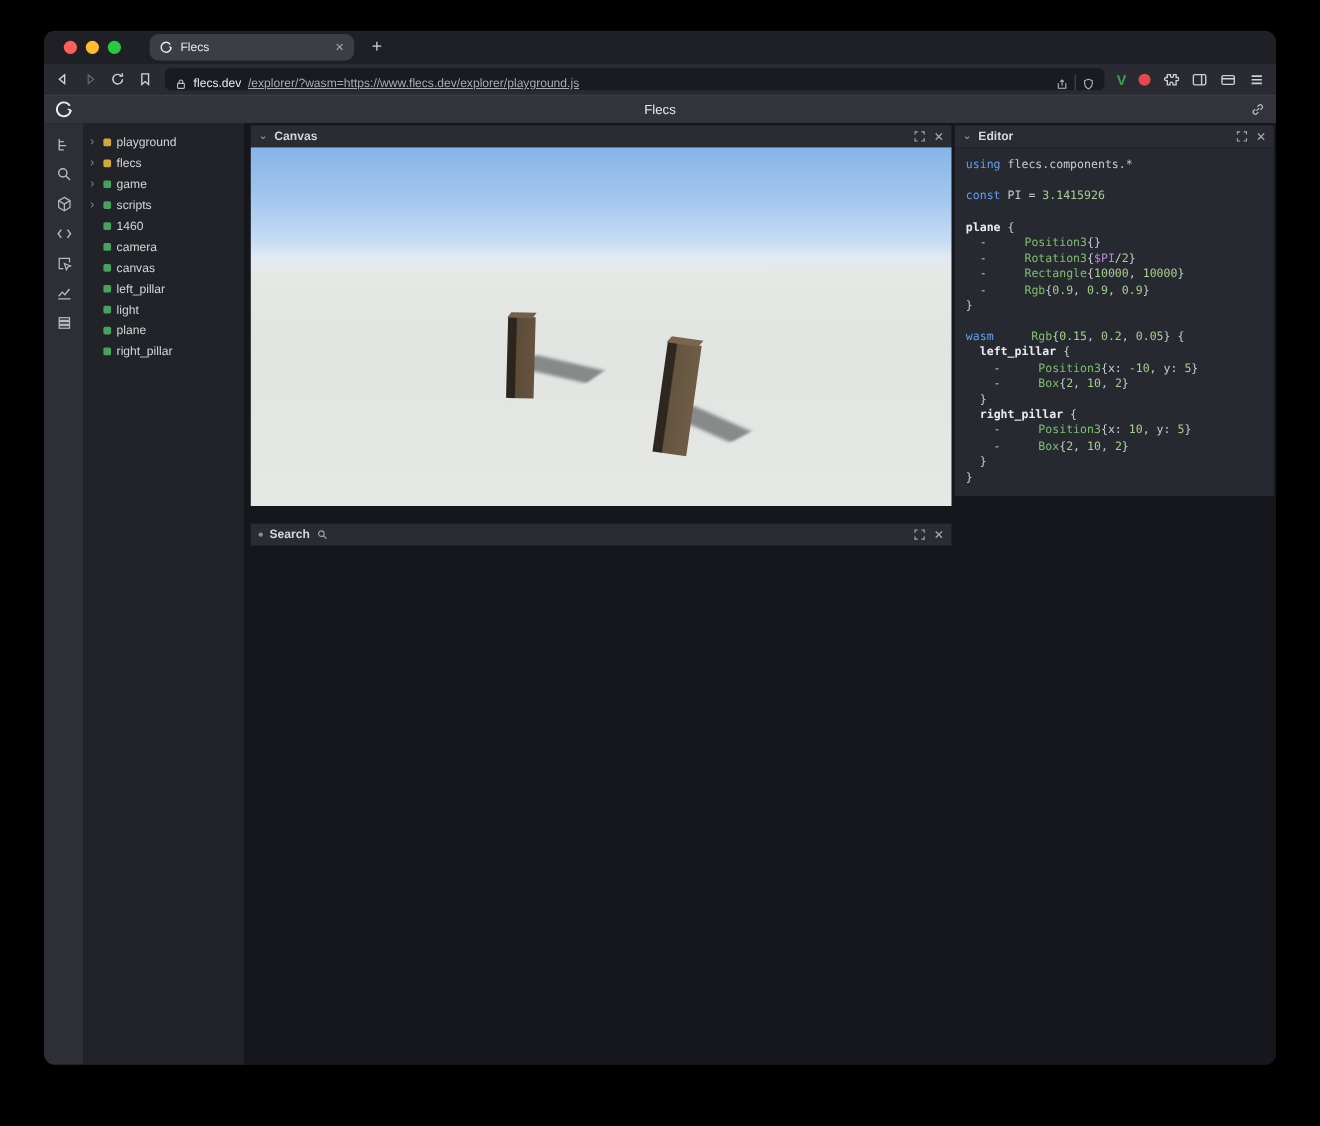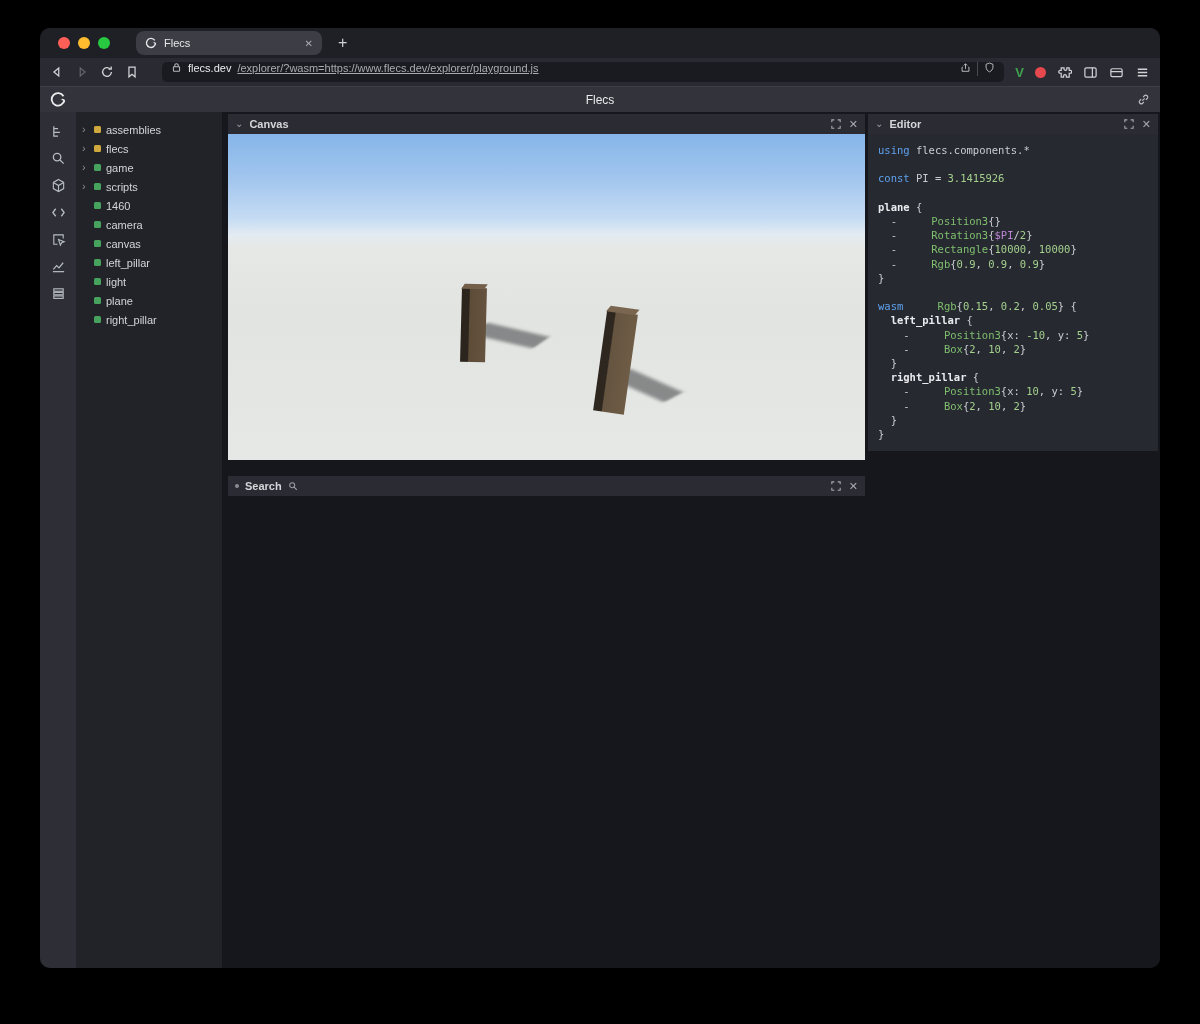--- a/index.html
+++ b/index.html
@@ -20,21 +20,21 @@
   .tab .fav svg{width:12px;height:12px;display:block;color:#e7e8ea;}
   .tab .ttl{flex:1;}
   .tab .x{color:#a9abb1;font-size:10px;cursor:pointer;}
   .newtab{color:#cfd1d5;font-size:16px;margin-left:16px;cursor:pointer;line-height:1;}
 
   .addressbar{height:28px;background:#2a2b32;display:flex;align-items:center;
               padding:0 10px;gap:11px;}
   .navic svg{width:14px;height:14px;display:block;color:#d3d5d9;}
   .navic.disabled svg{color:#63656b;}
   .urlbox{flex:1;height:20px;background:#1a1b20;border-radius:5px;display:flex;
-          align-items:flex-start;gap:6px;padding:0 9px;font-size:11px;color:#a9abb0;min-width:0;margin-left:12px;}
+          align-items:flex-end;gap:6px;padding:0 9px;font-size:11px;color:#a9abb0;min-width:0;}
   .urlbox svg{width:11px;height:11px;color:#b9bbc0;flex:none;}
   .urlbox .host{color:#e9eaec;}
   .urlbox .rest{white-space:nowrap;overflow:hidden;text-overflow:ellipsis;text-decoration:underline;}
   .urlbox .spacer{flex:1;}
   .vdiv{width:1px;height:14px;background:#4a4b52;}
   .ext-v{color:var(--brave-v);font-weight:800;font-size:13px;}
   .ext-red{width:11px;height:11px;border-radius:50%;background:var(--ext-red);}
   .rightic svg{width:15px;height:15px;display:block;color:#cfd1d5;}
 
   
@@ -250,21 +250,21 @@
             <rect x="3" y="3" width="10" height="2.6"></rect>
             <rect x="3" y="6.8" width="10" height="2.6"></rect>
             <rect x="3" y="10.6" width="10" height="2.6"></rect>
           </svg>
         </div>
       </div>
     <div class="tree">
         <div class="tree-item">
           <span class="arrow">›</span>
           <span class="dot" style="background: var(--module-dot);"></span>
-          <span class="lbl">assemblies</span>
+          <span class="lbl">playground</span>
         </div>
         <div class="tree-item">
           <span class="arrow">›</span>
           <span class="dot" style="background: var(--module-dot);"></span>
           <span class="lbl">flecs</span>
         </div>
         <div class="tree-item">
           <span class="arrow">›</span>
           <span class="dot" style="background: var(--entity-dot);"></span>
           <span class="lbl">game</span>

